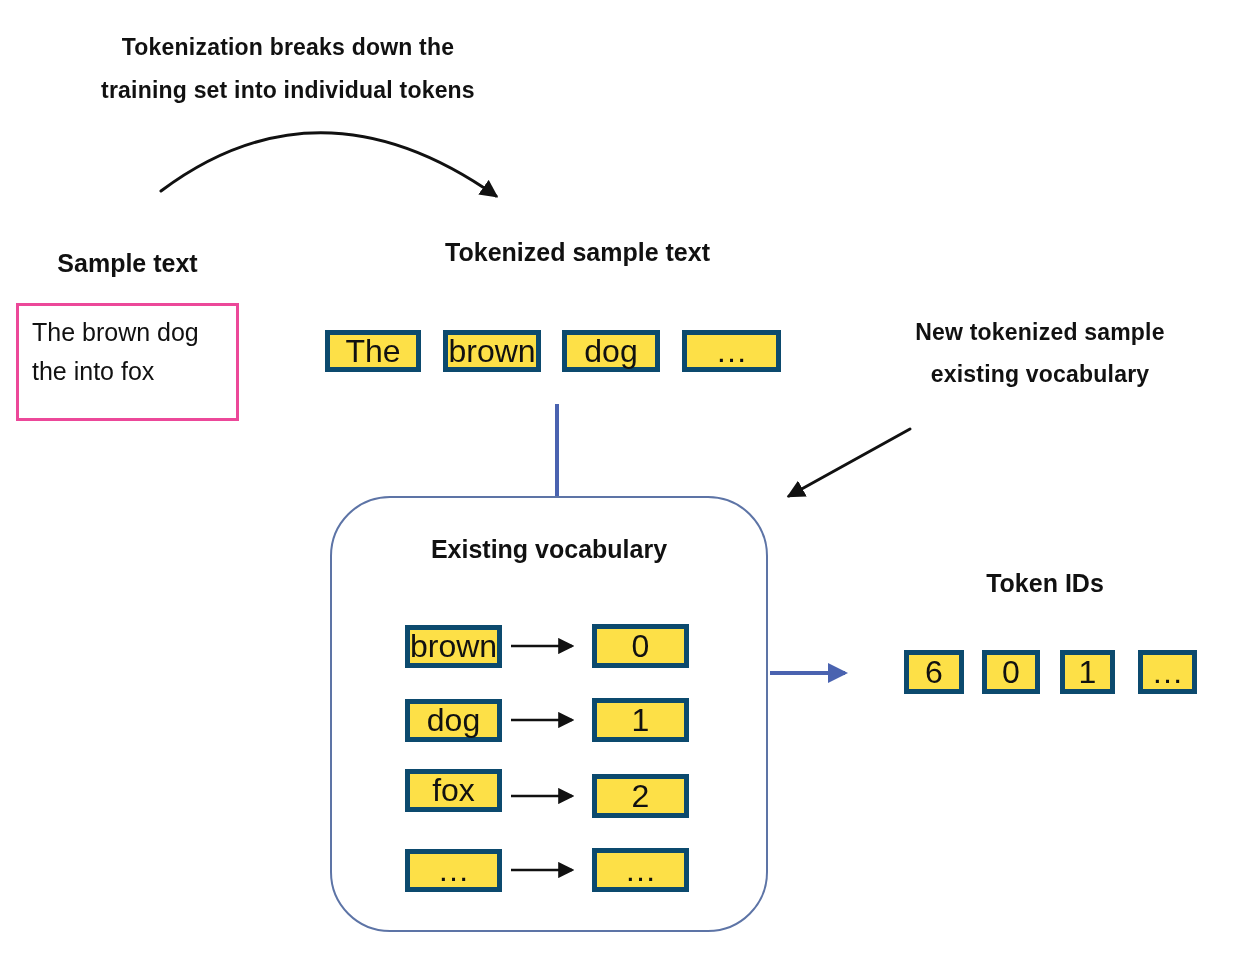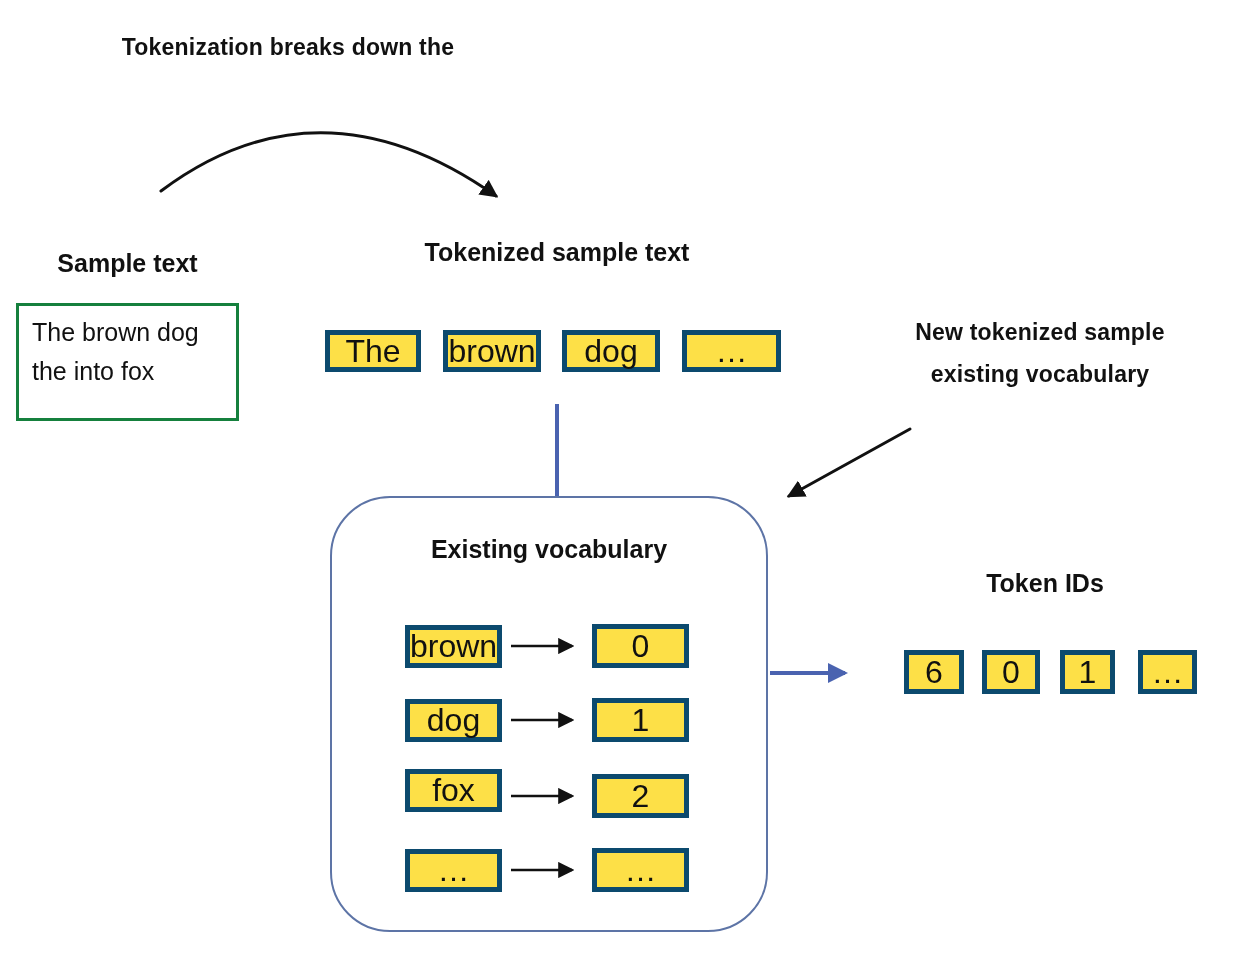--- a/index.html
+++ b/index.html
@@ -35,21 +35,21 @@
     border: 5px solid #0c4a6e;
     background: #fde047;
     box-sizing: border-box;
     display: flex;
     align-items: center;
     justify-content: center;
     font-size: 32px;
   }
   #sample-box {
     left: 16px; top: 303px; width: 223px; height: 118px;
-    border: 3px solid #15803d;
+    border: 3px solid #ec4899;
     background: #ffffff;
     box-sizing: border-box;
   }
   #sample-box .sample-line {
     font-size: 25px;
     line-height: 39px;
     padding-left: 13px;
     white-space: nowrap;
   }
   #sample-box .inner { padding-top: 7px; }
@@ -68,32 +68,33 @@
     pointer-events: none;
   }
 </style>
 </head>
 <body>
 
 <div id="canvas">
 
   <div class="abs annotation" style="left:88px; top:26px; width:400px;">
     <div>Tokenization breaks down the</div>
+    <div>training set into individual tokens</div>
   </div>
 
   <div class="abs heading" style="left:16px; top:235px; width:223px;margin-top:14px;">Sample text</div>
 
   <div class="abs" id="sample-box">
     <div class="inner">
       <div class="sample-line">The brown dog</div>
       <div class="sample-line">the into fox</div>
     </div>
   </div>
 
-  <div class="abs heading" style="left:404px; top:238px; width:306px;">Tokenized sample text</div>
+  <div class="abs heading" style="left:404px; top:238px; width:306px;text-align:right;">Tokenized sample text</div>
 
   <div class="abs plainbox" style="left:325px; top:330px; width:96px; height:42px;">The</div>
   <div class="abs plainbox" style="left:443px; top:330px; width:98px; height:42px;">brown</div>
   <div class="abs plainbox" style="left:562px; top:330px; width:98px; height:42px;">dog</div>
   <div class="abs plainbox" style="left:682px; top:330px; width:99px; height:42px;">…</div>
 
   <div class="abs annotation" style="left:885px; top:311px; width:310px; line-height:42px;">
     <div>New tokenized sample</div>
     <div>existing vocabulary</div>
   </div>

